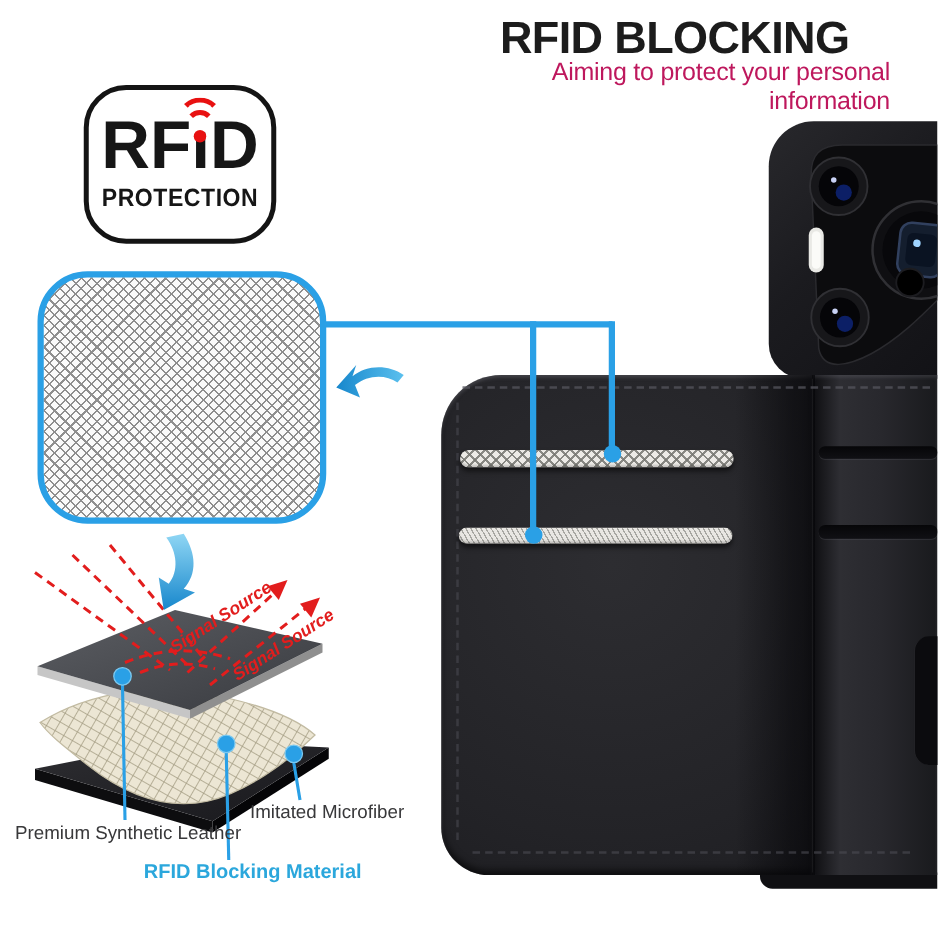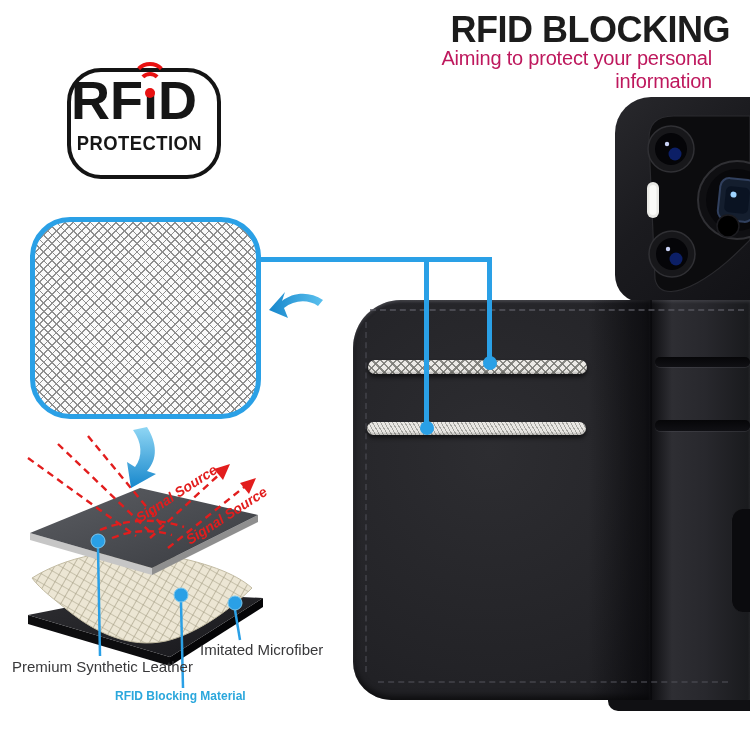--- a/index.html
+++ b/index.html
@@ -1,29 +1,29 @@
 <!DOCTYPE html>
 <html style="--accent-blue: #2aa0e6; --label-blue: #2ba7dc; --signal-red: #e21d1d; --logo-red: #e81111; --case-black: #202024; --title-black: #1c1c1c;"><head>
 <meta charset="utf-8">
 <style>
   html,body{margin:0;padding:0;}
   body{width:750px;height:750px;position:relative;overflow:hidden;background:#ffffff;
        font-family:"Liberation Sans","DejaVu Sans",sans-serif;}
   .abs{position:absolute;}
 
   
-  .title{left:400px;top:9px;width:330px;text-align:right;font-size:36px;font-weight:700;
+  .title{left:400px;top:9px;width:330px;text-align:left;font-size:36px;font-weight:700;
          letter-spacing:-.5px;color:#1c1c1c;z-index:20;}
   .subtitle{right:38px;top:47px;width:360px;text-align:right;font-size:20px;line-height:23px;
             color:#be185d;letter-spacing:-.2px;z-index:20;}
   .subtitle span{display:block;}
 
   
   .logo-box{left:67px;top:68px;width:146px;height:95px;border:4px solid #141414;border-radius:34px;
-            z-index:20;padding-top:8px;}
+            z-index:20;text-align:center;padding-top:24px;}
   .logo-line1{font-size:54px;font-weight:700;line-height:40px;color:#161616;white-space:nowrap;}
   .iwrap{position:relative;display:inline-block;}
   .idot{position:absolute;left:50%;top:8px;width:10px;height:10px;margin-left:-5px;border-radius:50%;
         background:var(--logo-red);}
   .arc{position:absolute;left:50%;border:4px solid var(--logo-red);border-color:var(--logo-red) transparent transparent transparent;
        border-radius:50%;}
   .arc1{width:16px;height:16px;margin-left:-12px;top:-8px;}
   .arc2{width:28px;height:28px;margin-left:-18px;top:-18px;}
   .logo-line2{font-size:20px;font-weight:700;line-height:20px;margin-top:13px;color:#161616;
               transform:scaleX(.92);letter-spacing:.5px;}
@@ -85,21 +85,21 @@
           background-color:#e9e7e3;
           background-image:
             repeating-linear-gradient(60deg,rgba(150,150,145,.8) 0 1px,transparent 1px 3.5px);}
 
   
   .left-arrow-svg{left:266px;top:288px;z-index:25;}
   .layers-svg{left:0px;top:420px;z-index:25;}
   .layer-label{z-index:26;font-size:15px;color:#38383a;white-space:nowrap;}
   .label-leather{left:12px;top:658px;}
   .label-microfiber{left:200px;top:641px;}
-  .label-rfid{left:115px;top:689px;color:var(--label-blue);font-weight:600;font-size:12px;}
+  .label-rfid{left:115px;top:689px;color:var(--label-blue);font-weight:600;font-size:16px;}
 </style>
 </head>
 <body>
 
 <div class="abs title">RFID BLOCKING</div>
 <div class="abs subtitle">
   <span>Aiming to protect your personal information</span>
 </div>
 
 <div class="abs logo-box">

